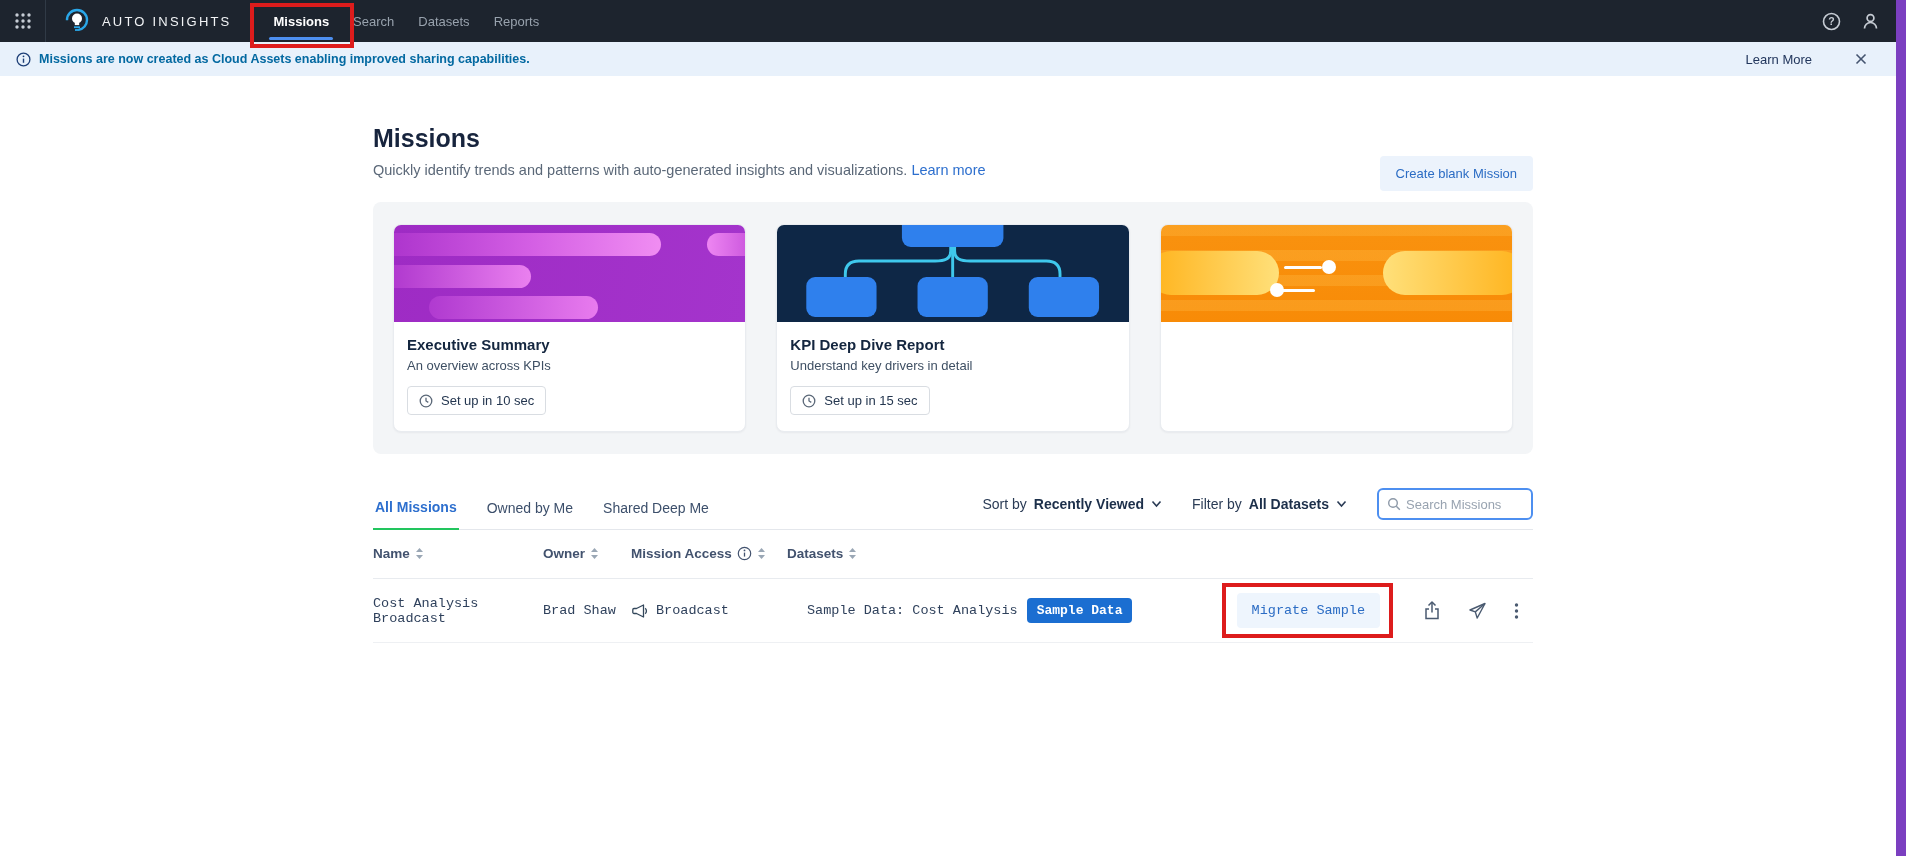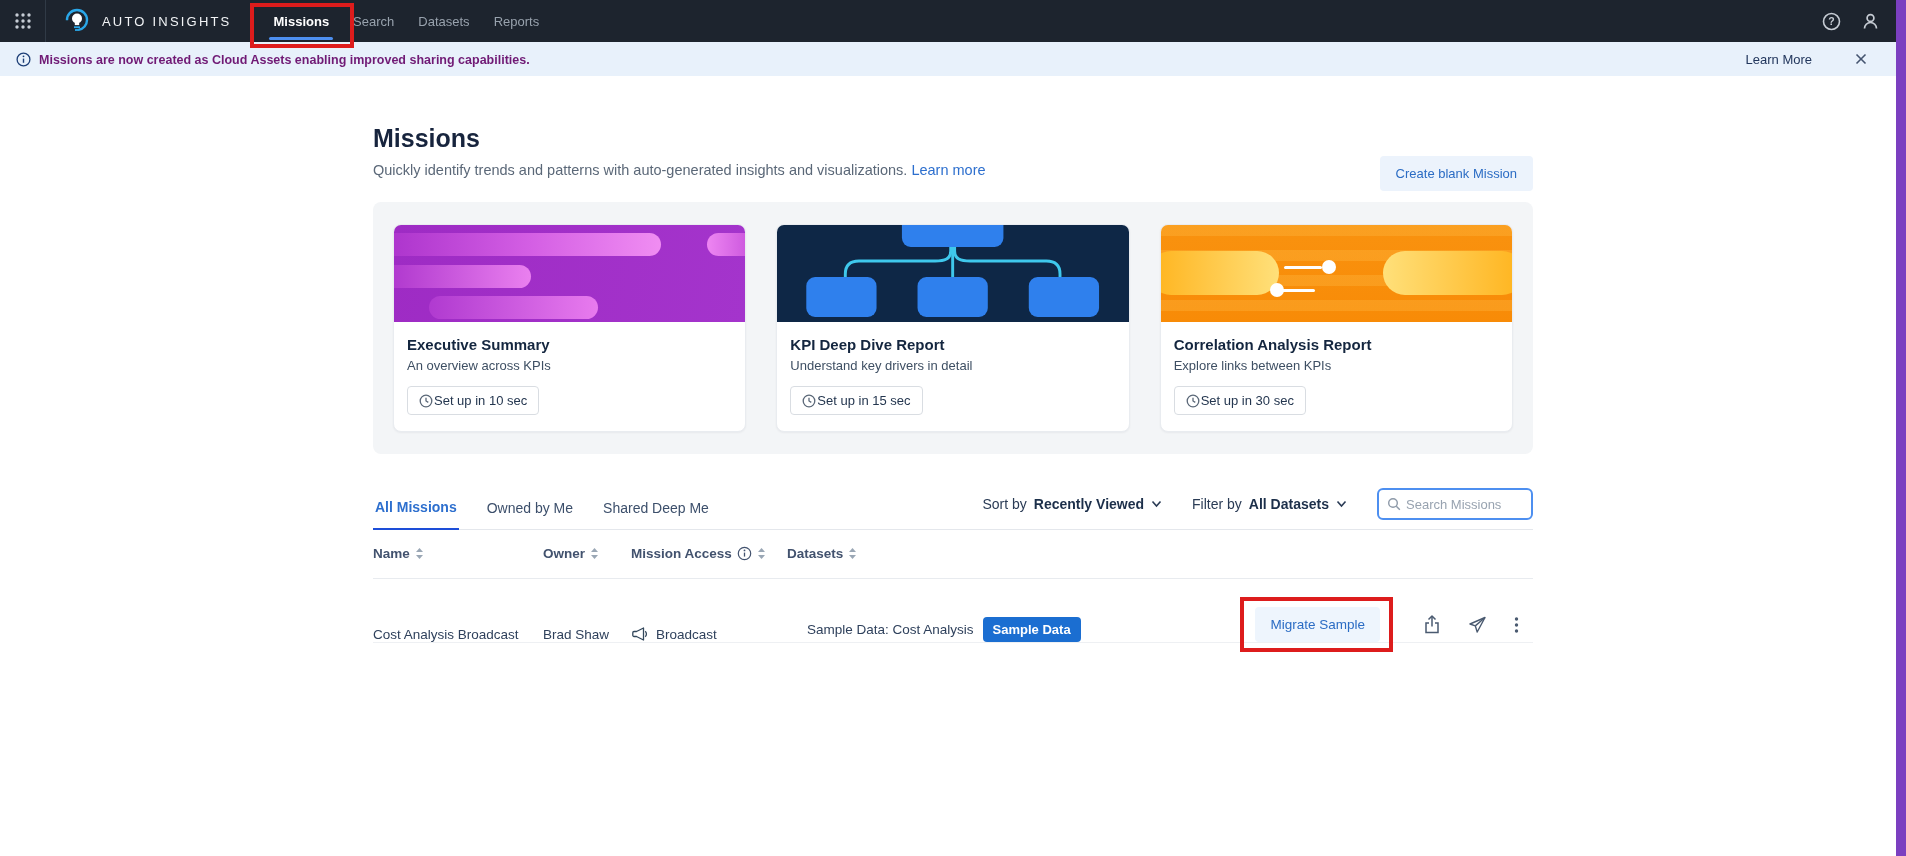--- a/index.html
+++ b/index.html
@@ -26,21 +26,21 @@
   .topbar-right { margin-left:auto; display:flex; align-items:center; gap:20px; padding-right:26px; }
   .topbar-right svg { display:block; cursor:pointer; }
 
   
   .annotation-box { position:absolute; border:4px solid #dd1c1c; z-index:70; pointer-events:none; }
   .annot-nav { top:3px; bottom:-6px; left:-11px; right:-13px; }
   .annot-migrate { top:-10px; bottom:-10px; left:-15px; right:-13px; }
 
   
   .banner { height:34px; background:#e8f1fb; display:flex; align-items:center; padding:0 16px; position:relative; z-index:5; }
-  .banner-msg { display:flex; align-items:flex-end; gap:8px; color:#701a75; font-size:12.5px; font-weight:bold; }
+  .banner-msg { display:flex; align-items:center; gap:8px; color:#0369a1; font-size:12.5px; font-weight:bold; }
   .banner-right { margin-left:auto; display:flex; align-items:center; gap:42px; padding-right:22px; }
   .banner-learn { font-size:13px; color:#22365c; cursor:pointer; }
   .banner-close { cursor:pointer; display:flex; }
 
   
   .content { width:1160px; margin:0 auto; position:relative; }
   .page-head { margin-top:48px; position:relative; }
   .page-title { font-size:25px; font-weight:bold; color:#17243d; }
   .page-sub { margin-top:9px; font-size:14.5px; color:#5b6878; }
   .page-sub a { color:#2d6fce; text-decoration:none; cursor:pointer; }
@@ -68,44 +68,44 @@
   .opill-r { right:-12px; width:40%; background:linear-gradient(270deg,#ffb31c,#ffe07a); }
   .oline { position:absolute; height:3px; background:#ffffff; border-radius:2px; }
   .oline1 { top:42%; left:35%; width:11%; }
   .oline2 { top:66%; left:33%; width:11%; }
   .odot { position:absolute; width:14px; height:14px; border-radius:50%; background:#ffffff; }
   .odot1 { top:calc(42% - 6px); left:46%; }
   .odot2 { top:calc(66% - 6px); left:31%; }
   .card-body { padding:14px 13px 16px; }
   .card-title { font-size:15px; font-weight:bold; color:#14263f; }
   .card-desc { margin-top:5px; font-size:13px; color:#3e4f63; }
-  .card-badge { display:inline-flex; align-items:center; gap:1px; margin-top:13px; border:1px solid #d9dde2;
+  .card-badge { display:inline-flex; align-items:center; gap:8px; margin-top:13px; border:1px solid #d9dde2;
     border-radius:4px; padding:6px 11px; font-size:13px; color:#24364f; background:#fff; }
 
   
   .tabs-row { margin-top:34px; display:flex; align-items:flex-end; border-bottom:1px solid #e4e7ec; }
   .tab { font-size:14px; color:#3c4f6b; padding:0 2px 13px; margin-right:26px; cursor:pointer; white-space:nowrap; }
-  .tab.active { color:#2d6fce; font-weight:bold; border-bottom:2px solid #1d4ed8; margin-bottom:-1px; }
+  .tab.active { color:#2d6fce; font-weight:bold; border-bottom:2px solid #22c55e; margin-bottom:-1px; }
   .controls { margin-left:auto; display:flex; align-items:center; gap:30px; padding-bottom:9px; }
   .dropdown { display:flex; align-items:center; gap:7px; font-size:14px; color:#2a3b55; cursor:pointer; white-space:nowrap; }
   .dropdown b { font-weight:bold; color:#1c2f4a; }
   .search-box { width:156px; height:32px; border:2px solid #4d8ff0; border-radius:6px; background:#fff;
     display:flex; align-items:center; padding:0 8px; gap:5px; }
   .search-box input { border:none; outline:none; flex:1; min-width:0; font-family:inherit; font-size:13px; color:#2f415c; }
   .search-box input::placeholder { color:#98a3b0; }
 
   
   .thead { display:flex; align-items:center; padding:16px 0 17px; border-bottom:1px solid #e8ebef;
     font-size:13.5px; font-weight:bold; color:#42526e; }
   .th { display:flex; align-items:center; gap:5px; cursor:pointer; }
   .col-name { width:170px; }
   .col-owner { width:88px; }
   .col-access { width:156px; }
   .col-datasets { flex:1; }
-  .trow { display:flex; align-items:flex-end; min-height:64px; font-size:13.5px; color:#2f415c; border-bottom:1px solid #eef0f3; }
+  .trow { display:flex; align-items:center; min-height:64px; font-size:13.5px; color:#2f415c; border-bottom:1px solid #eef0f3;font-family:Liberation Mono, monospace; }
   .cell { display:flex; align-items:center; }
   .access-cell { gap:8px; }
   .datasets-cell { flex:1;margin-left:20px; }
   .ds-badge { margin-left:9px; background:#1b6ed1; color:#fff; font-size:13px; font-weight:bold;
     padding:5px 10px; border-radius:4px; white-space:nowrap; }
   .row-actions { margin-left:auto; display:flex; align-items:center; gap:27px; padding-right:14px; }
   .migrate-wrap { position:relative; margin-right:16px; }
   .migrate-btn { background:#eef5fd; color:#2b6cc4; border:none; font-family:inherit; font-size:13.5px;
     padding:10px 15px; border-radius:4px; cursor:pointer; white-space:nowrap; }
   .action-icon { cursor:pointer; display:flex; }
@@ -249,31 +249,20 @@
 
     <div class="card">
       <div class="thumb thumb-orange">
         <div class="opill opill-l"></div>
         <div class="opill opill-r"></div>
         <div class="oline oline1"></div>
         <div class="odot odot1"></div>
         <div class="oline oline2"></div>
         <div class="odot odot2"></div>
       </div>
-      <div class="card-body">
-        <div class="card-title">Correlation Analysis Report</div>
-        <div class="card-desc">Explore links between KPIs</div>
-        <div class="card-badge">
-          <svg width="14" height="14" viewBox="0 0 14 14">
-            <circle cx="7" cy="7" r="5.8" fill="none" stroke="#5b6878" stroke-width="1.3"></circle>
-            <path d="M7 3.8 V7 l2.3 1.4" fill="none" stroke="#5b6878" stroke-width="1.3"></path>
-          </svg>
-          <span>Set up in 30 sec</span>
-        </div>
-      </div>
     </div>
 
   </section>
 
   <div class="tabs-row">
     <div class="tab active">All Missions</div>
     <div class="tab">Owned by Me</div>
     <div class="tab">Shared Deep Me</div>
 
     <div class="controls">

